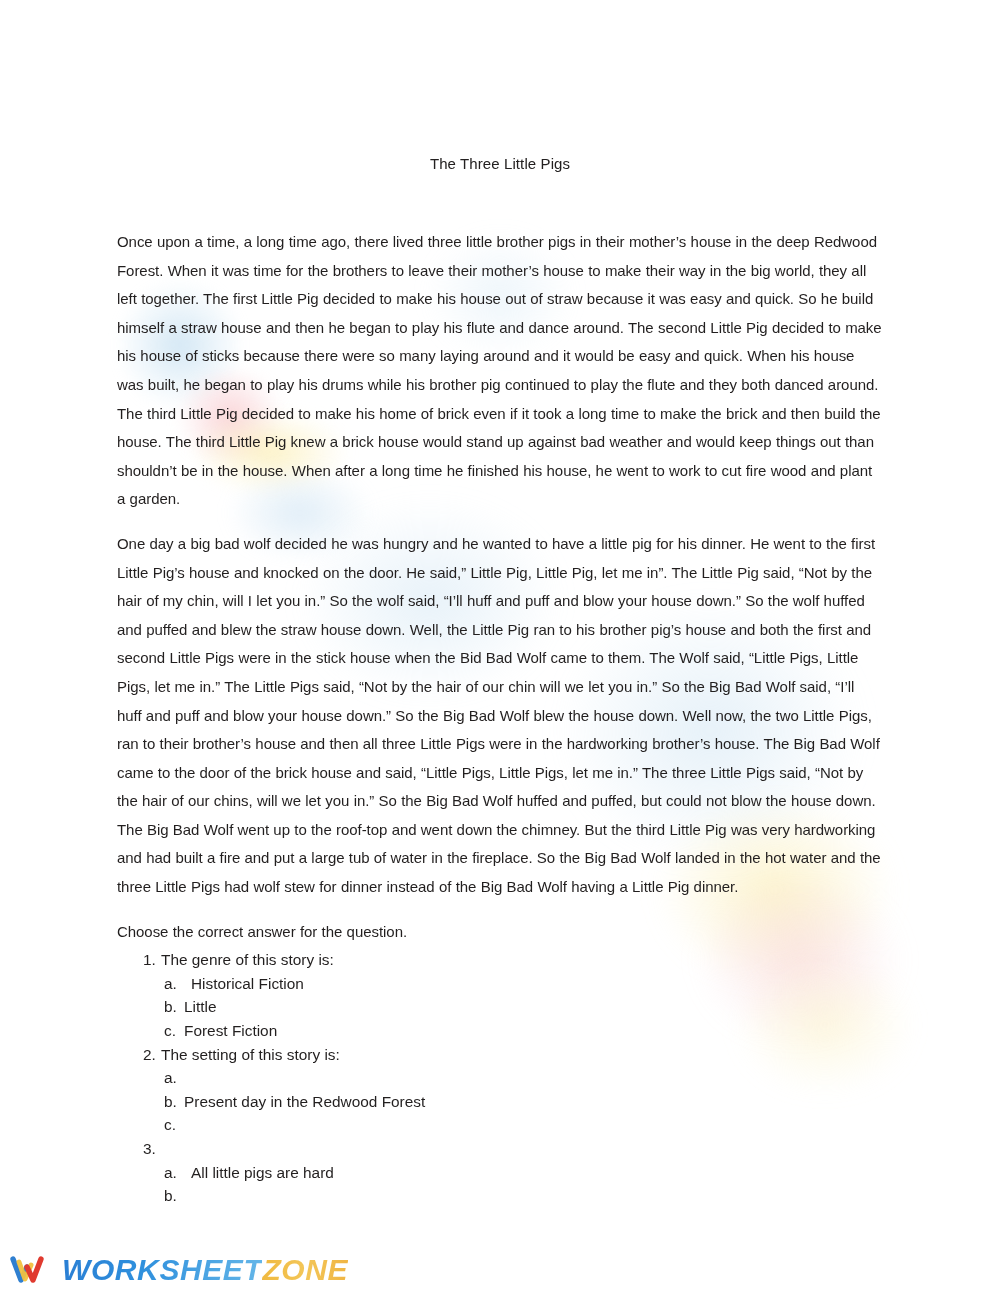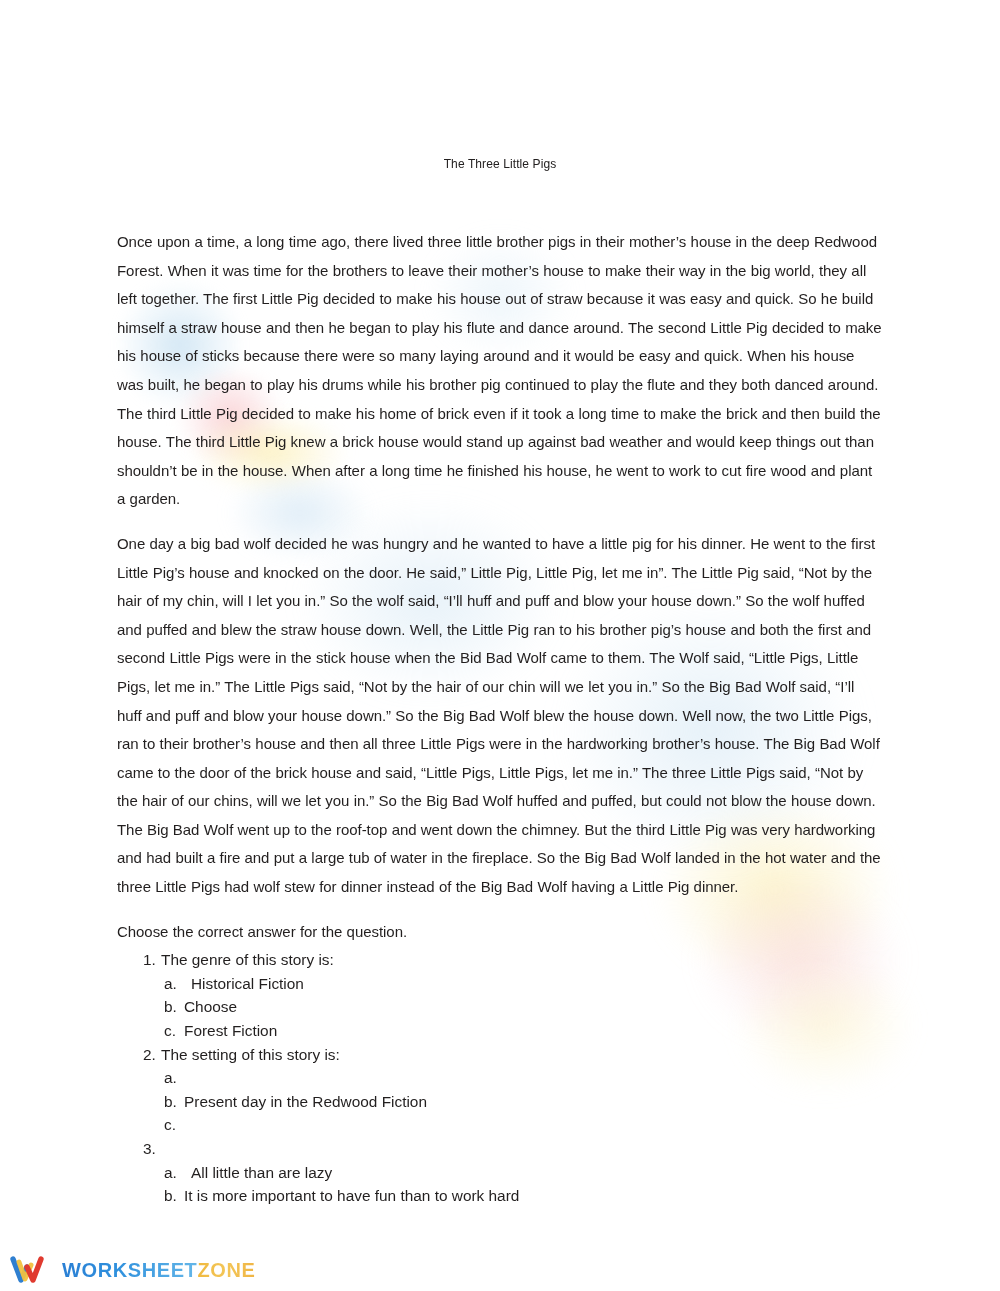--- a/index.html
+++ b/index.html
@@ -96,21 +96,21 @@
     position: relative;
     z-index: 2;
   }
 
   .doc-title {
     position: absolute;
     left: 0;
     top: 154px;
     width: 1000px;
     text-align: center;
-    font-size: 12px;
+    font-size: 15px;
     line-height: 20px;
     color: #232020;
     letter-spacing: 0.1px;
   }
 
   .body-block {
     position: absolute;
     left: 117px;
     width: 766px;
   }
@@ -206,25 +206,26 @@
   }
 
   .logo-mark {
     width: 40px;
     height: 34px;
     flex: 0 0 40px;
     margin-right: 12px;
   }
 
   .logo-word {
-    font-size: 20px;
+    font-size: 30px;
     font-weight: bold;
     letter-spacing: 0.6px;
     line-height: 30px;
     font-family: "Liberation Sans", "DejaVu Sans", sans-serif;
+    font-style: italic;
   }
 
   .logo-word .w-blue {
     background: linear-gradient(90deg, #2a7fd4 0%, #2f90dd 40%, #64b6e8 100%);
     -webkit-background-clip: text;
     background-clip: text;
     color: transparent;
   }
 
   .logo-word .w-gold {
@@ -265,58 +266,57 @@
               <span class="q-num">1.</span>
               <span class="q-text">The genre of this story is:</span>
             </div>
             <ol class="opt-list">
               <li class="opt-line">
                 <span class="opt-letter">a.</span>
                 <span class="opt-text extra-indent">Historical Fiction</span>
               </li>
               <li class="opt-line">
                 <span class="opt-letter">b.</span>
-                <span class="opt-text">Choose</span>
+                <span class="opt-text">Little</span>
               </li>
               <li class="opt-line">
                 <span class="opt-letter">c.</span>
                 <span class="opt-text">Forest Fiction</span>
               </li>
             </ol>
           </li>
           <li class="q-item">
             <div class="q-line">
               <span class="q-num">2.</span>
               <span class="q-text">The setting of this story is:</span>
             </div>
             <ol class="opt-list">
               <li class="opt-line">
                 <span class="opt-letter">a.</span>
               </li>
               <li class="opt-line">
                 <span class="opt-letter">b.</span>
-                <span class="opt-text">Present day in the Redwood Fiction</span>
+                <span class="opt-text">Present day in the Redwood Forest</span>
               </li>
               <li class="opt-line">
                 <span class="opt-letter">c.</span>
               </li>
             </ol>
           </li>
           <li class="q-item">
             <div class="q-line">
               <span class="q-num">3.</span>
             </div>
             <ol class="opt-list">
               <li class="opt-line">
                 <span class="opt-letter">a.</span>
-                <span class="opt-text extra-indent">All little than are lazy</span>
+                <span class="opt-text extra-indent">All little pigs are hard</span>
               </li>
               <li class="opt-line">
                 <span class="opt-letter">b.</span>
-                <span class="opt-text">It is more important to have fun than to work hard</span>
               </li>
             </ol>
           </li>
         </ol>
     </div>
 
   </div>
 
   <div class="footer">
     <svg class="logo-mark" viewBox="0 0 40 34">

